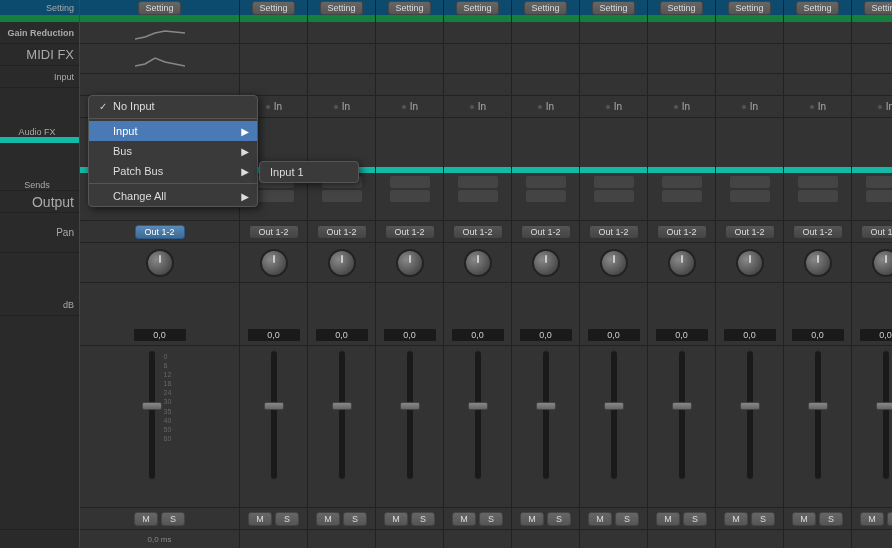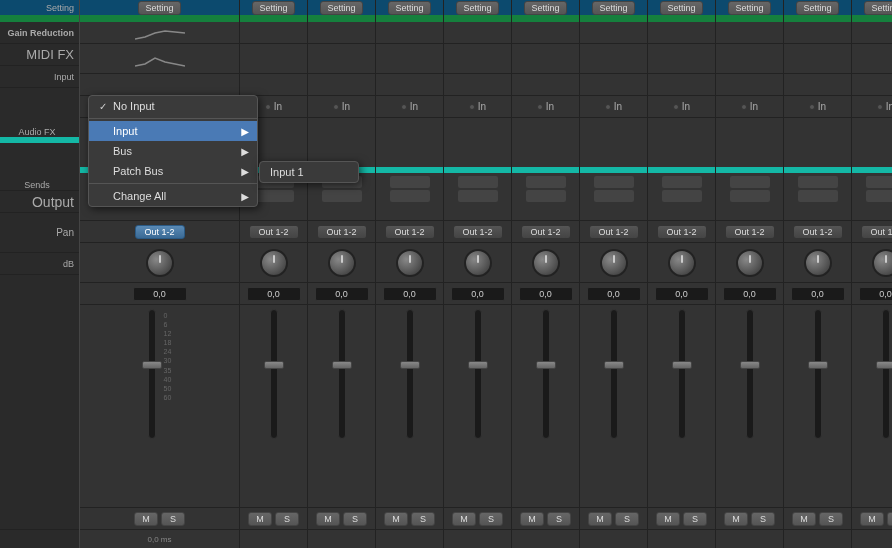--- a/index.html
+++ b/index.html
@@ -52,21 +52,21 @@
     
     .row-setting { height: 22px; background: #0c4a6e; display: flex; align-items: center; justify-content: center; border-bottom: 7px solid #15803d; }
     .row-gain { height: 22px; display: flex; align-items: center; justify-content: center; border-bottom: 1px solid #222; }
     .row-eq { height: 30px; display: flex; align-items: center; justify-content: center; border-bottom: 1px solid #222; }
     .row-midifx { height: 22px; display: flex; align-items: center; justify-content: center; border-bottom: 1px solid #222; }
     .row-input { height: 22px; display: flex; align-items: center; justify-content: center; border-bottom: 1px solid #222; gap: 3px; }
     .row-audiofx { height: 55px; display: flex; flex-direction: column; align-items: center; justify-content: center; border-bottom: 6px solid #14b8a6; gap: 2px; }
     .row-sends { height: 48px; display: flex; flex-direction: column; align-items: center; justify-content: flex-start; border-bottom: 1px solid #222; padding-top: 3px; gap: 2px; }
     .row-output { height: 22px; display: flex; align-items: center; justify-content: center; border-bottom: 1px solid #222; }
     .row-pan { height: 40px; display: flex; align-items: center; justify-content: center; border-bottom: 1px solid #222; }
-    .row-db { height: 22px; display: flex; align-items: center; justify-content: center; border-bottom: 1px solid #222; }
+    .row-db { height: 22px; display: flex; align-items: center; justify-content: center; border-bottom: 1px solid #222; margin-top: 41px; }
     .row-fader { flex: 1; display: flex; align-items: flex-start; justify-content: center; border-bottom: 1px solid #222; padding-top: 4px; position: relative; }
     .row-mute-solo { height: 22px; display: flex; align-items: center; justify-content: center; gap: 3px; border-bottom: 1px solid #222; }
     .row-bottom { height: 18px; display: flex; align-items: center; justify-content: center; font-size: 8px; color: #888; }
 
     
     .btn-setting {
       background: linear-gradient(to bottom, #666, #555);
       border: 1px solid #444;
       border-radius: 3px;
       color: #ddd;

